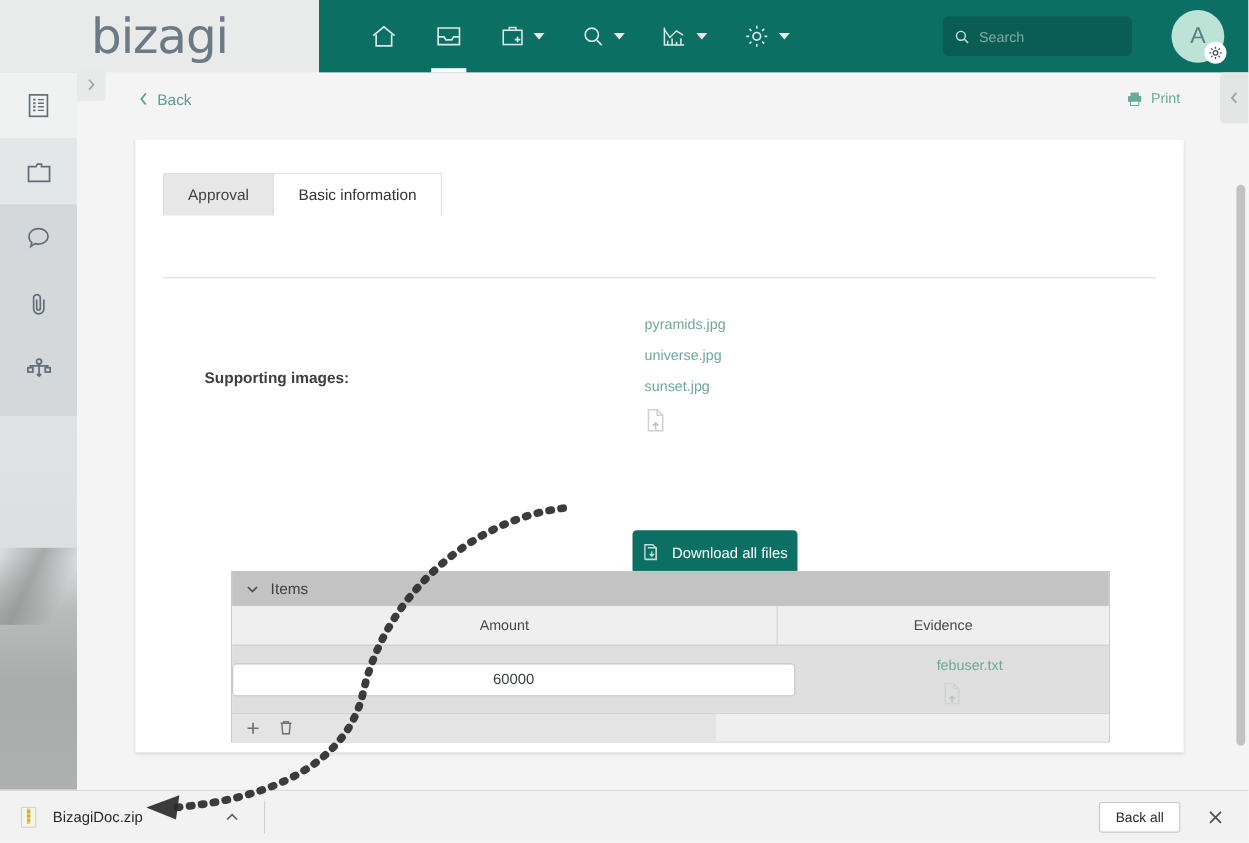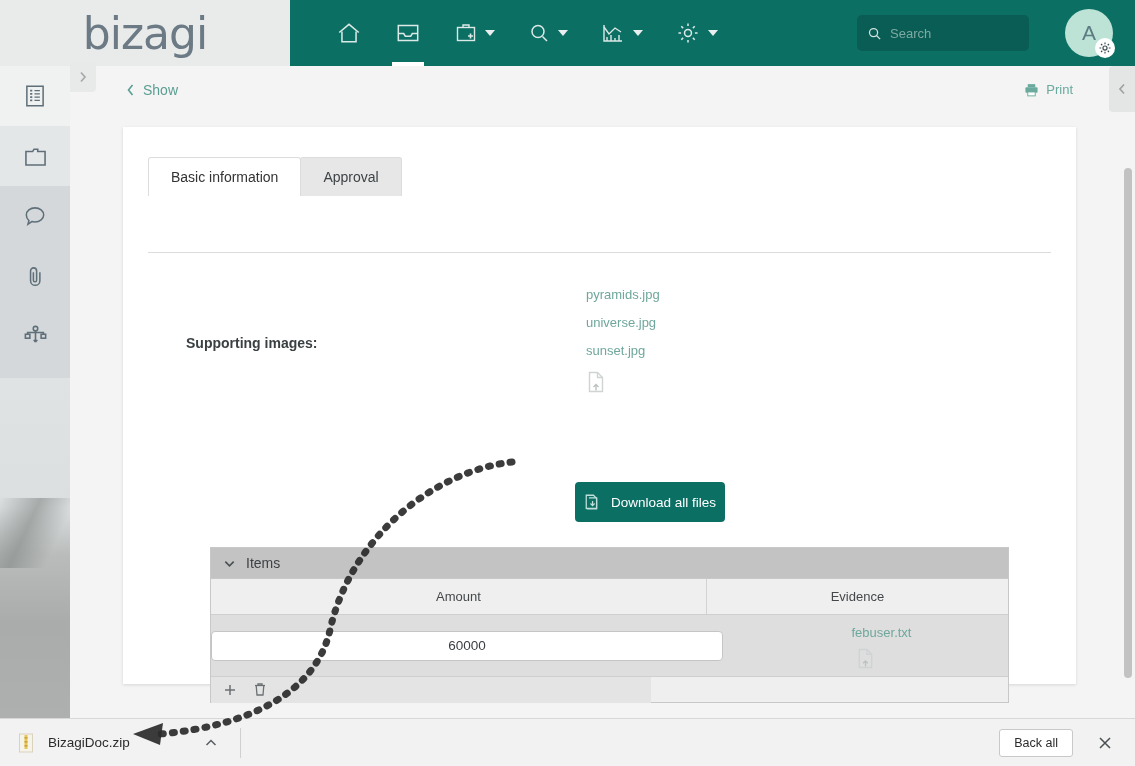--- a/index.html
+++ b/index.html
@@ -129,21 +129,21 @@
   .upload-ico { margin-top: 6px; cursor: pointer; }
 
   .dl-btn {
     position: absolute; left: 452px; top: 355px; width: 150px; height: 40px;
     background: #0c6f64; color: #fff; border: none; border-radius: 4px;
     display: flex; align-items: center; justify-content: center; gap: 9px;
     font-size: 13.5px; cursor: pointer; font-family: "Liberation Sans", sans-serif;
   }
 
   
-  .grid { position: absolute; left: 87px; top: 420px; width: 799px; border: 1px solid #c8c8c8; }
+  .grid { position: absolute; left: 87px; top: 392px; width: 799px; border: 1px solid #c8c8c8; }
   .grid-head {
     height: 30px; background: #c3c3c3; display: flex; align-items: center;
     padding-left: 12px; gap: 10px; font-size: 14px; color: #3e4245;
   }
   .grid-cols { display: flex; height: 36px; background: #efefef; border-top: 1px solid #c8c8c8; }
   .gcol {
     display: flex; align-items: center; justify-content: center;
     font-size: 13px; color: #44484b;
   }
   .gcol.c1 { width: 545px; border-right: 1px solid #d2d2d2; }
@@ -308,45 +308,45 @@
     </svg>
   </div>
 
   <div class="main">
 
     <div class="topbar">
       <div class="back-link">
         <svg width="11" height="14" viewBox="0 0 11 14" fill="none" stroke="#5a9e92" stroke-width="1.6">
           <path d="M7.5 2L3.5 7l4 5"></path>
         </svg>
-        <span>Show</span>
+        <span>Back</span>
       </div>
       <div class="print-link">
         <svg width="15" height="14" viewBox="0 0 16 15">
           <rect x="4" y="1.2" width="8" height="3.4" fill="#6aaa9d"></rect>
           <rect x="1.5" y="4.6" width="13" height="5.8" rx="1" fill="#6aaa9d"></rect>
           <rect x="4" y="9.6" width="8" height="4.2" fill="#ffffff" stroke="#6aaa9d" stroke-width="1"></rect>
         </svg>
         <span>Print</span>
       </div>
       <div class="right-collapser">
         <svg width="12" height="14" viewBox="0 0 12 14" fill="none" stroke="#9fa3a4" stroke-width="1.7">
           <path d="M8 2.5L4 7l4 4.5"></path>
         </svg>
       </div>
     </div>
 
     <div class="card">
 
       <div class="tabs">
+        <div class="tab">
+          <span>Approval</span>
+        </div>
         <div class="tab active">
           <span>Basic information</span>
-        </div>
-        <div class="tab">
-          <span>Approval</span>
         </div>
       </div>
 
       <div class="tab-body">
 
         <div class="field-row" style="left:38px; top:28px;">
           <div class="field-label" style="width:400px; padding-top:54px;">Supporting images:</div>
           <div>
             <span class="file-link">pyramids.jpg</span>
             <span class="file-link">universe.jpg</span>

